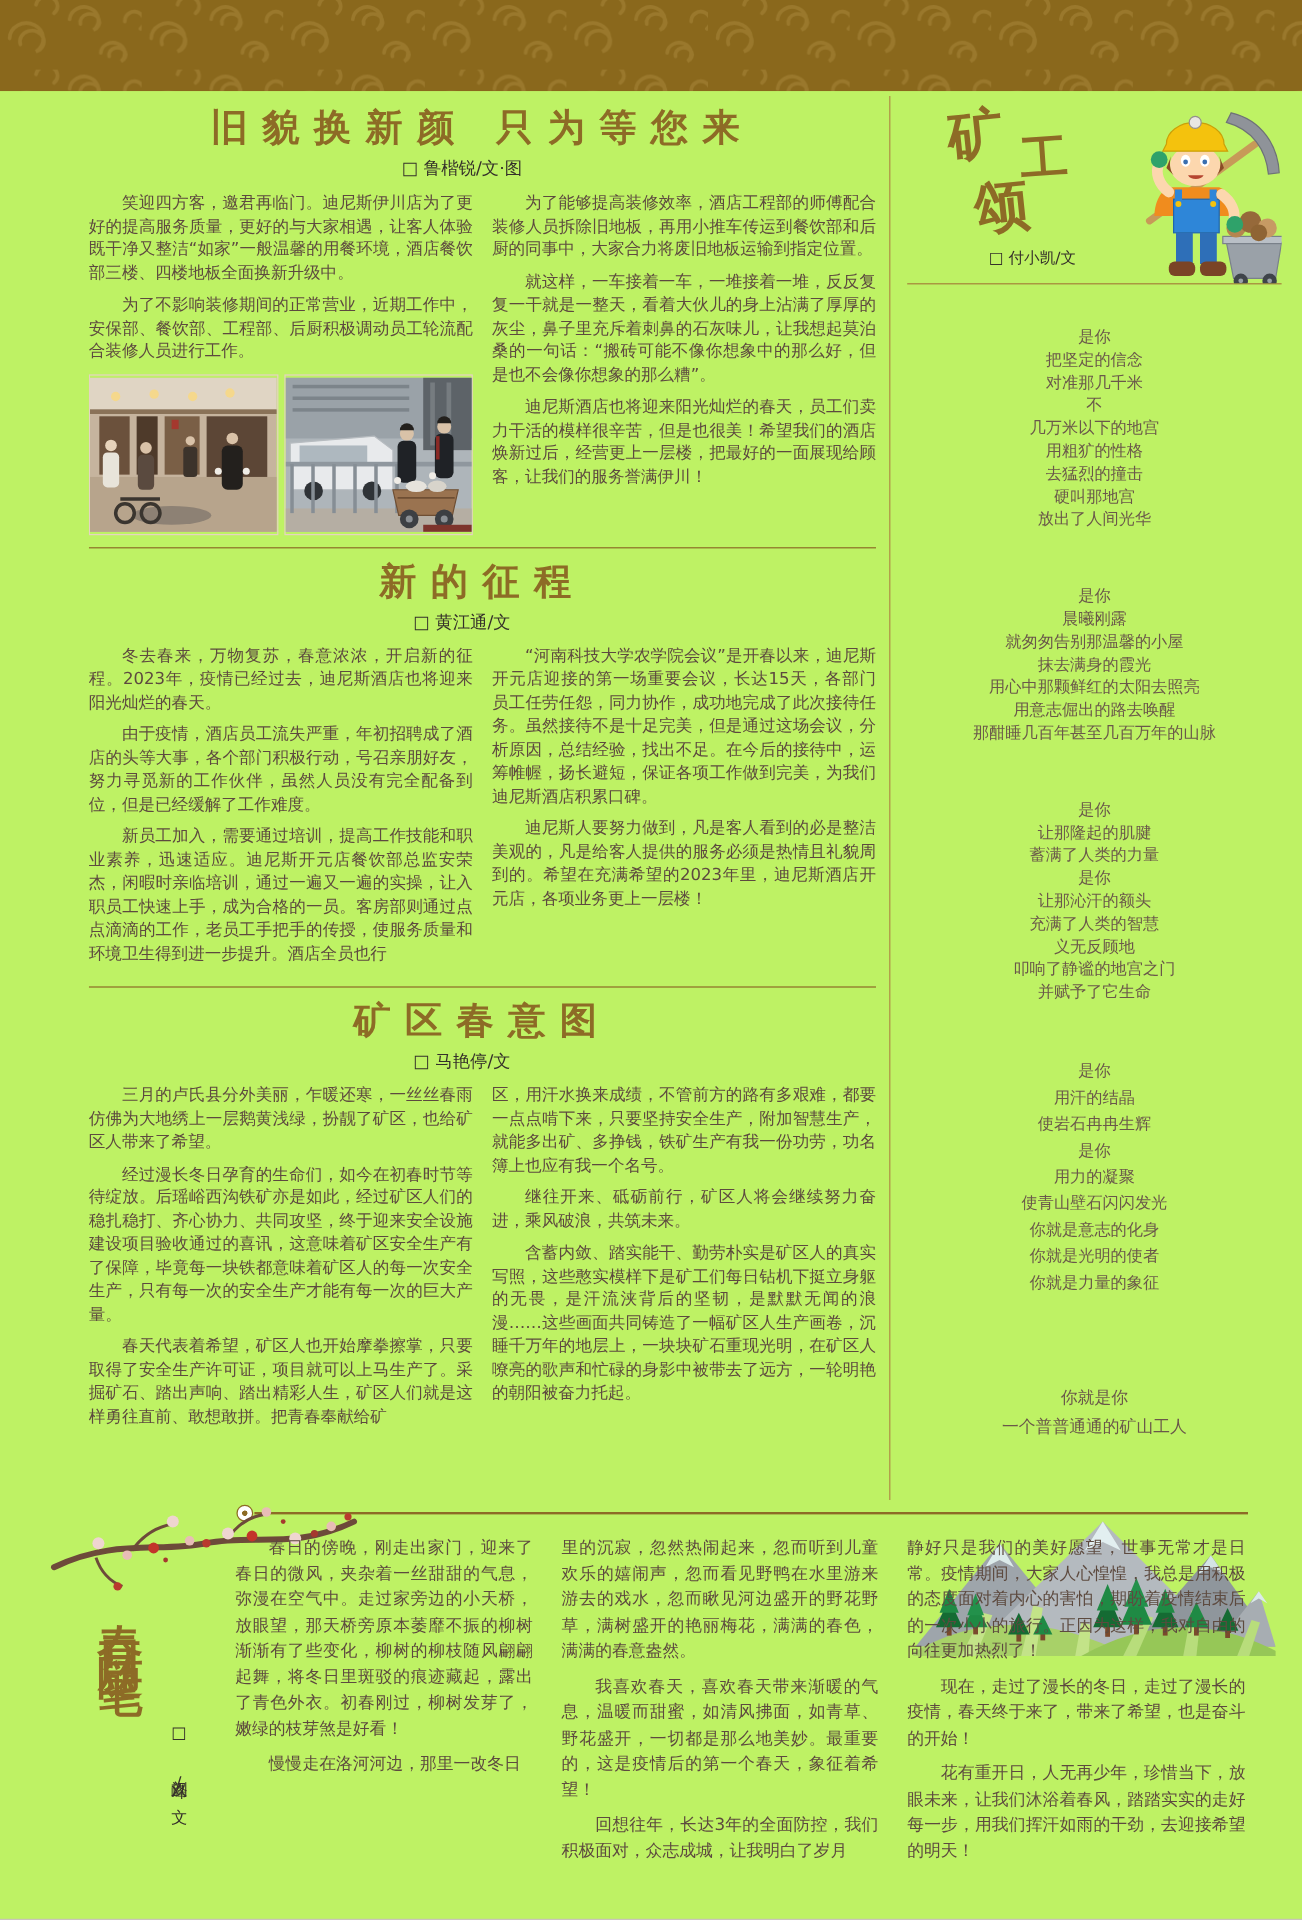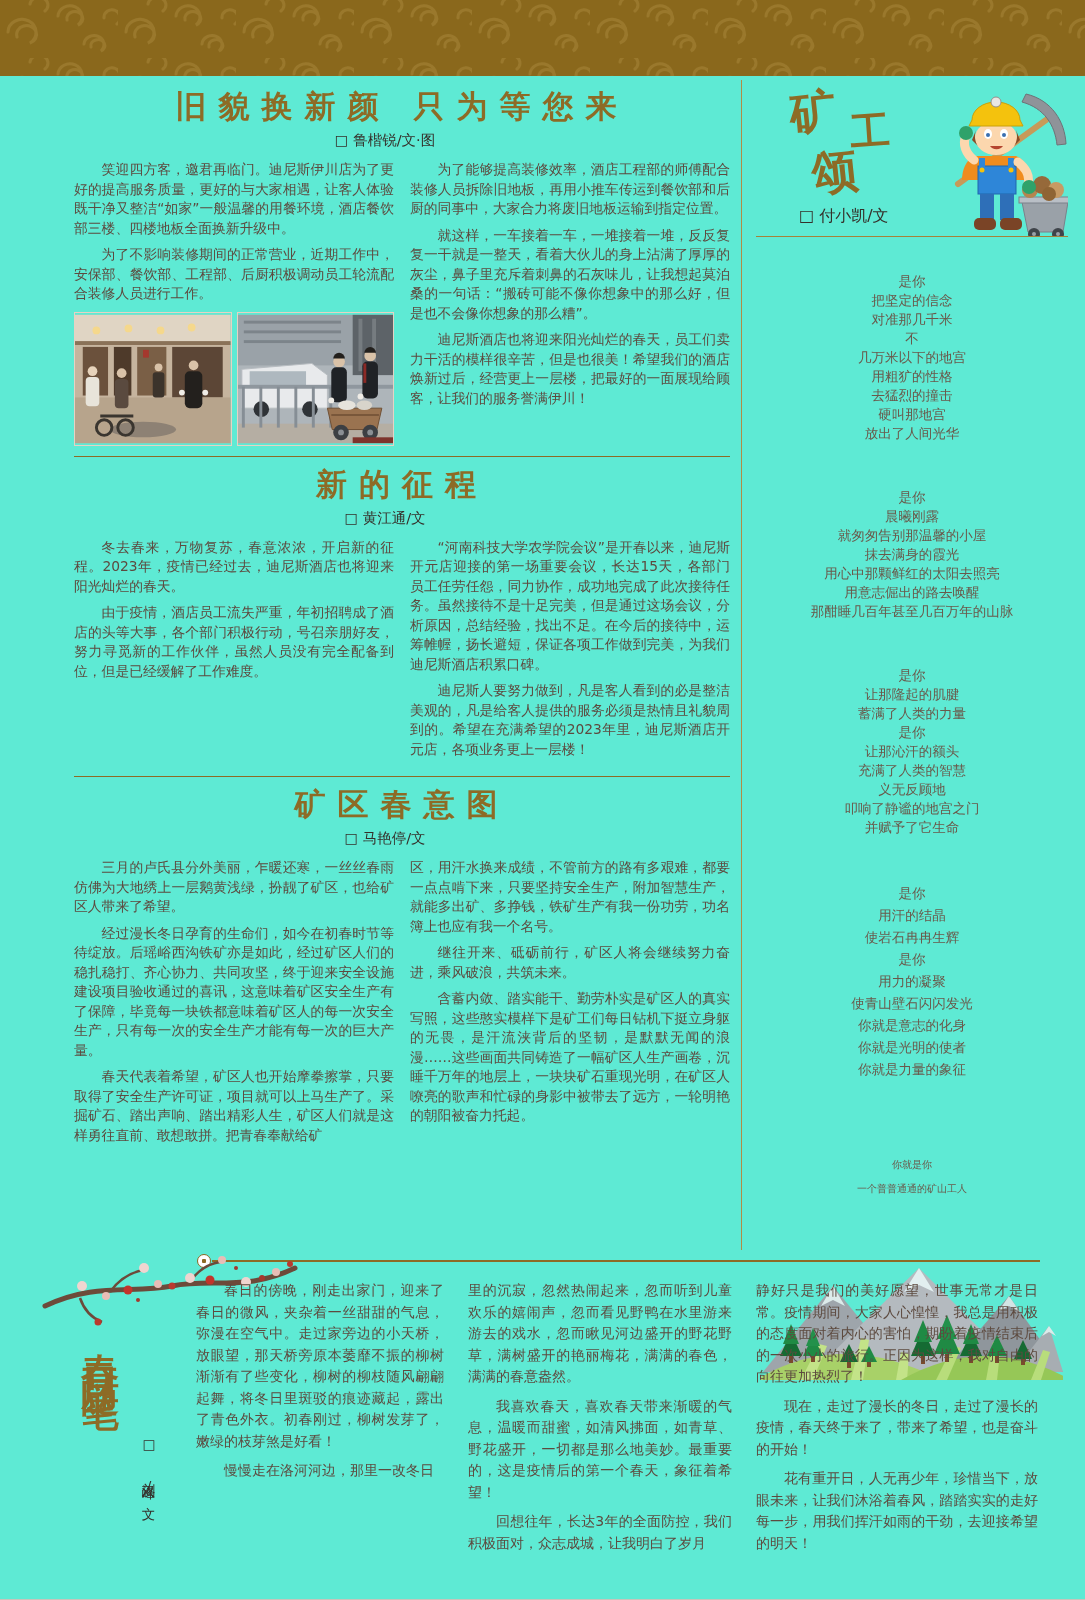--- a/index.html
+++ b/index.html
@@ -1,16 +1,16 @@
 <!DOCTYPE html>
 <html><head>
 <meta charset="utf-8">
 <style>
   html,body{margin:0;padding:0;background:#ffffff;}
-  #page{position:relative;width:1085px;height:1600px;background:#5eead4;overflow:hidden;
+  #page{position:relative;width:1085px;height:1600px;background:#bef264;overflow:hidden;
         font-family:"DejaVu Sans","Liberation Sans",sans-serif;}
   
   .header-band{position:absolute;left:0;top:0;width:1085px;height:76px;}
   
   .main{position:absolute;left:74px;top:84px;width:656px;height:1168px;overflow:hidden;}
   .article-title{font-family:"DejaVu Serif","Liberation Serif",serif;font-size:31px;font-weight:bold;
                  color:#8d6b26;text-align:center;letter-spacing:12px;margin:2px 0 3px;}
   .byline{text-align:center;padding-right:34px;font-size:14.5px;color:#35302a;margin:2px 0 3px;font-weight:500;}
   .cols{display:flex;gap:16px;}
   .col{flex:1;min-width:0;}
@@ -21,26 +21,26 @@
   .photos svg{display:block;border:1px solid #e6d2c3;}
   
   .divider-v{position:absolute;left:741px;top:80px;width:1px;height:1170px;background:#b08c46;}
   
   .sidebar{position:absolute;left:756px;top:84px;width:312px;}
   .sb-head{position:relative;height:152px;border-bottom:1.5px solid #a5823a;margin-bottom:16px;}
   .sb-char{position:absolute;color:#8d6b26;font-weight:bold;font-family:"DejaVu Serif","Liberation Serif",serif;}
   .sb-c1{left:34px;top:-2px;font-size:46px;transform:rotate(-6deg);}
   .sb-c2{left:94px;top:20px;font-size:40px;transform:rotate(-4deg);}
   .sb-c3{left:56px;top:58px;font-size:46px;transform:rotate(-6deg);}
-  .sb-author{position:absolute;left:43px;top:122px;font-size:16px;color:#35302a;}
+  .sb-author{position:absolute;left:68px;top:122px;font-size:13px;color:#35302a;}
   .miner{position:absolute;right:0px;top:-4px;}
   .poem{text-align:center;color:#6a584a;font-size:13.5px;line-height:19px;white-space:pre-line;}
   .stanza{margin-bottom:26px;}
   .stanza.wide{line-height:22px;}
-  .poem-end{margin-top:28px;margin-bottom:14px;font-size:10px;line-height:24px;}
+  .poem-end{margin-top:28px;margin-bottom:14px;font-size:14px;line-height:24px;}
   .mountains{display:block;margin:6px auto 0;}
   
   .bottom{position:absolute;left:0;top:1248px;width:1085px;height:312px;}
   .bottom-rule{position:absolute;left:212px;top:12px;width:828px;height:2px;background:#8d6b26;}
   .rule-orn{position:absolute;left:197px;top:6px;width:12px;height:12px;border:1.5px solid #8d6b26;border-radius:50%;
             background:radial-gradient(circle,#8d6b26 2px,#ffffff 2.5px);}
   .plum{position:absolute;left:40px;top:-14px;pointer-events:none;}
   .essay-title{position:absolute;left:74px;top:76px;writing-mode:vertical-rl;text-orientation:upright;
                font-family:"DejaVu Serif","Liberation Serif",serif;font-size:38px;font-weight:bold;
                color:#8d6b26;letter-spacing:13px;}
@@ -174,20 +174,21 @@
 
     <hr class="sep">
 
     <div class="article">
       <div class="article-title">新的征程</div>
       <div class="byline">□ 黄江通/文</div>
       <div class="cols">
         <div class="col">
           <p>冬去春来，万物复苏，春意浓浓，开启新的征程。2023年，疫情已经过去，迪尼斯酒店也将迎来阳光灿烂的春天。</p>
           <p>由于疫情，酒店员工流失严重，年初招聘成了酒店的头等大事，各个部门积极行动，号召亲朋好友，努力寻觅新的工作伙伴，虽然人员没有完全配备到位，但是已经缓解了工作难度。</p>
+          <p>新员工加入，需要通过培训，提高工作技能和职业素养，迅速适应。迪尼斯开元店餐饮部总监安荣杰，闲暇时亲临培训，通过一遍又一遍的实操，让入职员工快速上手，成为合格的一员。客房部则通过点点滴滴的工作，老员工手把手的传授，使服务质量和环境卫生得到进一步提升。酒店全员也行</p>
         </div>
         <div class="col">
           <p>“河南科技大学农学院会议”是开春以来，迪尼斯开元店迎接的第一场重要会议，长达15天，各部门员工任劳任怨，同力协作，成功地完成了此次接待任务。虽然接待不是十足完美，但是通过这场会议，分析原因，总结经验，找出不足。在今后的接待中，运筹帷幄，扬长避短，保证各项工作做到完美，为我们迪尼斯酒店积累口碑。</p>
           <p>迪尼斯人要努力做到，凡是客人看到的必是整洁美观的，凡是给客人提供的服务必须是热情且礼貌周到的。希望在充满希望的2023年里，迪尼斯酒店开元店，各项业务更上一层楼！</p>
         </div>
       </div>
     </div>
 
     <hr class="sep">
 

